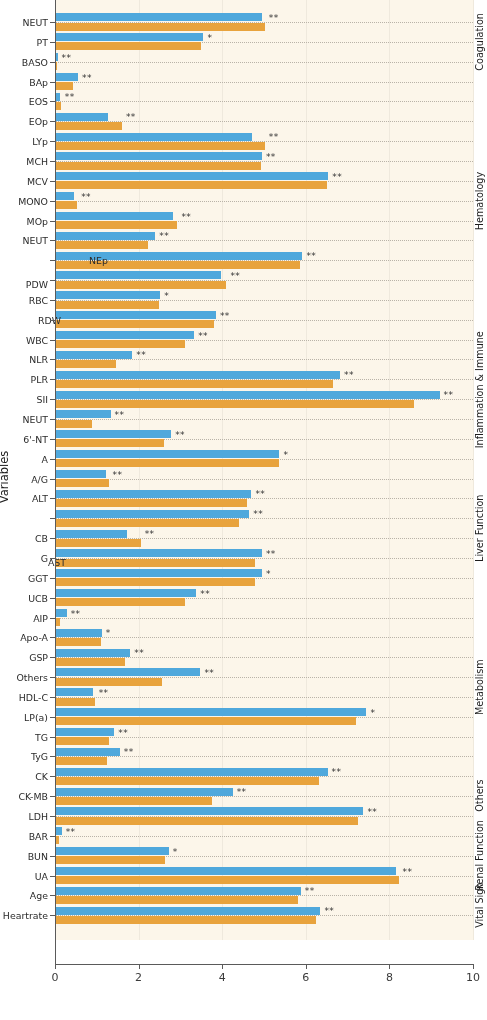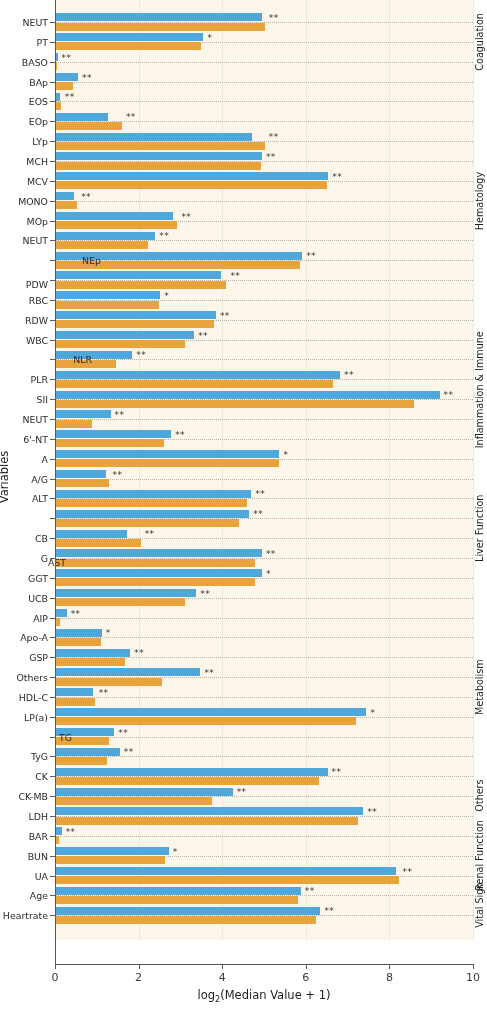--- a/index.html
+++ b/index.html
@@ -244,45 +244,45 @@
       <div class="ylbl" style="top: 61.7px; left: 0px; width: 48px;">BASO</div>
       <div class="ylbl" style="top: 81.55px; left: 0px; width: 48px;">BAp</div>
       <div class="ylbl" style="top: 101.4px; left: 0px; width: 48px;">EOS</div>
       <div class="ylbl" style="top: 121.25px; left: 0px; width: 48px;">EOp</div>
       <div class="ylbl" style="top: 141.1px; left: 0px; width: 48px;">LYp</div>
       <div class="ylbl" style="top: 160.95px; left: 0px; width: 48px;">MCH</div>
       <div class="ylbl" style="top: 180.8px; left: 0px; width: 48px;">MCV</div>
       <div class="ylbl" style="top: 200.65px; left: 0px; width: 48px;">MONO</div>
       <div class="ylbl" style="top: 220.5px; left: 0px; width: 48px;">MOp</div>
       <div class="ylbl" style="top: 240.35px; left: 0px; width: 48px;">NEUT</div>
-      <div class="ylbl" style="top: 260.2px; left: 9px; width: 48px; padding-left: 44px;">NEp</div>
+      <div class="ylbl" style="top: 260.2px; left: 16px; width: 48px; padding-left: 44px;">NEp</div>
       <div class="ylbl" style="top: 284px; left: 0px; width: 48px;">PDW</div>
       <div class="ylbl" style="top: 299.9px; left: 0px; width: 48px;">RBC</div>
-      <div class="ylbl" style="top: 319.75px; left: 0px; width: 48px;">RDW</div>
+      <div class="ylbl" style="top: 319.75px; left: 0px; width: 48px; padding-left: 13px;">RDW</div>
       <div class="ylbl" style="top: 339.6px; left: 0px; width: 48px;">WBC</div>
-      <div class="ylbl" style="top: 359.45px; left: 0px; width: 48px; margin-left: 44px;">NLR</div>
+      <div class="ylbl" style="top: 359.45px; left: 0px; width: 48px;">NLR</div>
       <div class="ylbl" style="top: 379.3px; left: 0px; width: 48px;">PLR</div>
       <div class="ylbl" style="top: 399.15px; left: 0px; width: 48px;">SII</div>
       <div class="ylbl" style="top: 419px; left: 0px; width: 48px;">NEUT</div>
       <div class="ylbl" style="top: 438.85px; left: 0px; width: 48px;">6'-NT</div>
       <div class="ylbl" style="top: 458.7px; left: 0px; width: 48px;">A</div>
       <div class="ylbl" style="top: 478.55px; left: 0px; width: 48px;">A/G</div>
       <div class="ylbl" style="top: 498.4px; left: 0px; width: 48px;">ALT</div>
       <div class="ylbl" style="top: 518.25px; left: 18px; width: 48px; margin-top: 44px;">AST</div>
       <div class="ylbl" style="top: 538.1px; left: 0px; width: 48px;">CB</div>
       <div class="ylbl" style="top: 557.95px; left: 0px; width: 48px;">G</div>
       <div class="ylbl" style="top: 577.8px; left: 0px; width: 48px;">GGT</div>
       <div class="ylbl" style="top: 597.65px; left: 0px; width: 48px;">UCB</div>
       <div class="ylbl" style="top: 617.5px; left: 0px; width: 48px;">AIP</div>
       <div class="ylbl" style="top: 637.35px; left: 0px; width: 48px;">Apo-A</div>
       <div class="ylbl" style="top: 657.2px; left: 0px; width: 48px;">GSP</div>
       <div class="ylbl" style="top: 677.05px; left: 0px; width: 48px;">Others</div>
       <div class="ylbl" style="top: 696.9px; left: 0px; width: 48px;">HDL-C</div>
       <div class="ylbl" style="top: 716.75px; left: 0px; width: 48px;">LP(a)</div>
-      <div class="ylbl" style="top: 736.6px; left: 0px; width: 48px; margin-left: 24px;">TG</div>
+      <div class="ylbl" style="top: 736.6px; left: 0px; width: 48px;">TG</div>
       <div class="ylbl" style="top: 756.45px; left: 0px; width: 48px;">TyG</div>
       <div class="ylbl" style="top: 776.3px; left: 0px; width: 48px;">CK</div>
       <div class="ylbl" style="top: 796.15px; left: 0px; width: 48px;">CK-MB</div>
       <div class="ylbl" style="top: 816px; left: 0px; width: 48px;">LDH</div>
       <div class="ylbl" style="top: 835.85px; left: 0px; width: 48px;">BAR</div>
       <div class="ylbl" style="top: 855.7px; left: 0px; width: 48px;">BUN</div>
       <div class="ylbl" style="top: 875.55px; left: 0px; width: 48px;">UA</div>
       <div class="ylbl" style="top: 895.4px; left: 0px; width: 48px;">Age</div>
       <div class="ylbl" style="top: 915.25px; left: 0px; width: 48px;">Heartrate</div>
     </div>
@@ -301,23 +301,20 @@
       <div class="grouplbl" style="left: 474px; top: 458.7px; height: 138.95px; display: flex; align-items: center; justify-content: center;">Liver Function</div>
       <div class="grouplbl" style="left: 474px; top: 617.5px; height: 138.95px; display: flex; align-items: center; justify-content: center;">Metabolism</div>
       <div class="grouplbl" style="left: 474px; top: 776.3px; height: 39.7px; display: flex; align-items: center; justify-content: center;">Others</div>
       <div class="grouplbl" style="left: 474px; top: 835.85px; height: 39.7px; display: flex; align-items: center; justify-content: center;">Renal Function</div>
       <div class="grouplbl" style="left: 474px; top: 895.4px; height: 19.85px; display: flex; align-items: center; justify-content: center;">Vital Sign</div>
     </div>
 
   <div class="y-axis-line"></div>
   <div class="x-axis-line"></div>
 
-  <div class="xlabel">
-    <span>log</span><sub>2</sub><span>(Median Value + 1)</span>
-  </div>
 
   <div class="ylabel">Variables</div>
 
 
 <div class="tick" style="left: 55px;"></div>
     <div class="tick" style="left: 138.6px;"></div>
     <div class="tick" style="left: 222.2px;"></div>
     <div class="tick" style="left: 305.8px;"></div>
     <div class="tick" style="left: 389.4px;"></div>
     <div class="tick" style="left: 473px;"></div>

